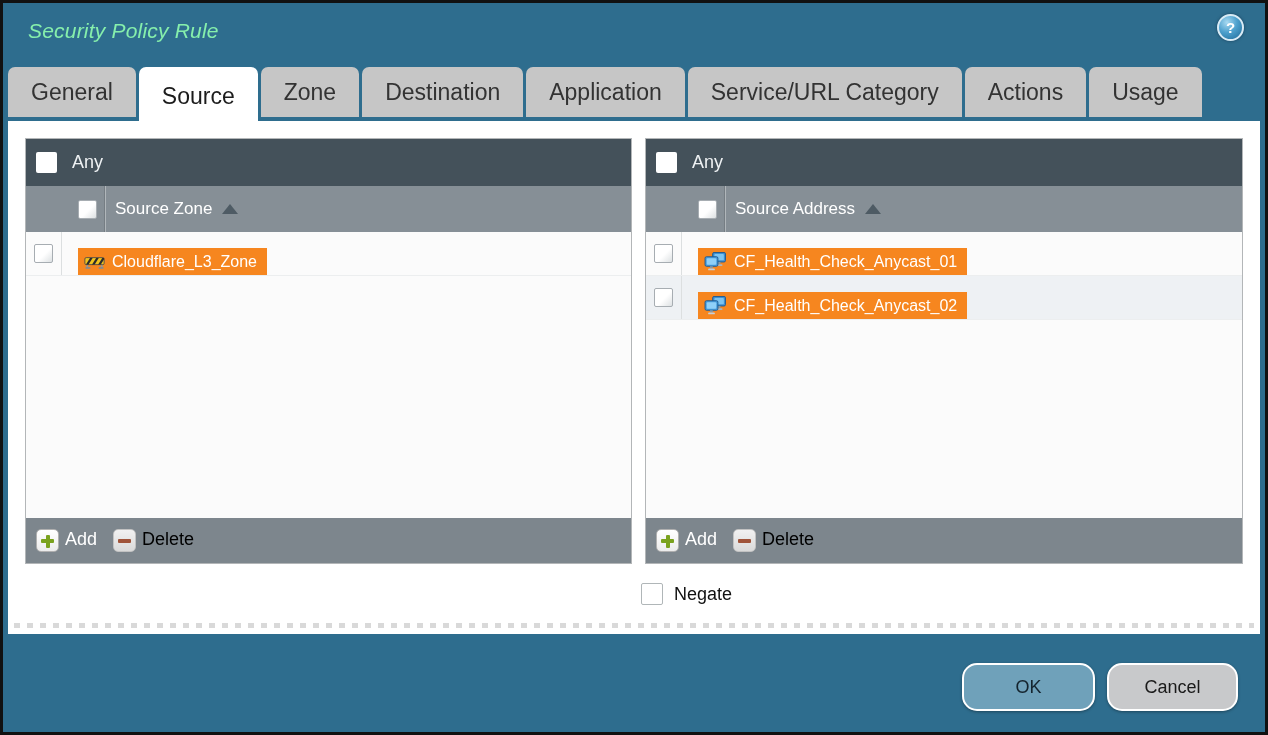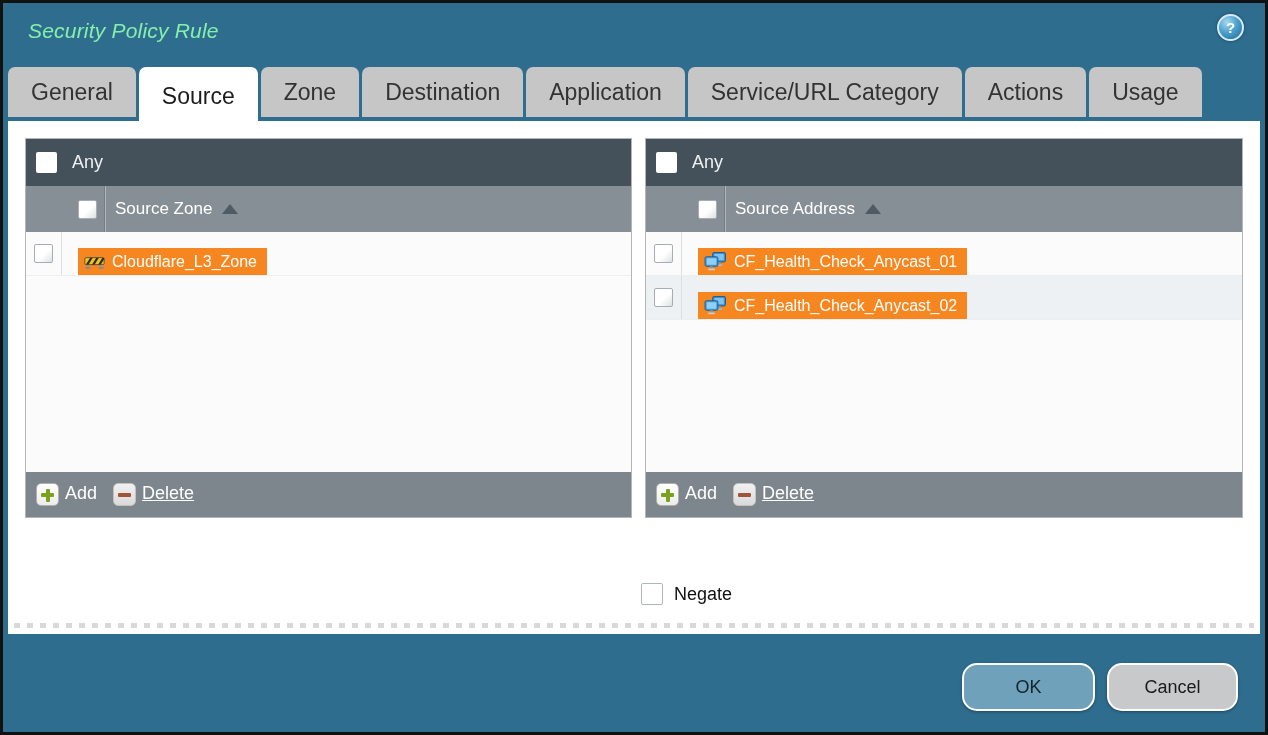--- a/index.html
+++ b/index.html
@@ -21,21 +21,21 @@
   
   .tabs{position:absolute;top:64px;left:5px;right:5px;height:58px;display:flex;gap:3px;align-items:flex-start;}
   .tab{
     height:50px;background:#c6c6c6;border-radius:7px 7px 0 0;
     display:flex;align-items:center;padding:0 23px;font-size:23px;color:#333;cursor:pointer;white-space:nowrap;
   }
   .tab.active{background:#fff;height:58px;color:#1c1c1c;z-index:3;}
   
   .content{position:absolute;top:118px;left:5px;right:5px;bottom:98px;background:#fff;}
   .panel{
-    position:absolute;top:17px;height:380px;display:flex;flex-direction:column;
+    position:absolute;top:17px;height:426px;display:flex;flex-direction:column;
     border:1px solid #b3b6b8;background:#fbfbfb;
   }
   .panel-left{left:17px;width:607px;}
   .panel-right{left:637px;width:598px;}
   .any-header{
     height:47px;background:#44515a;display:flex;align-items:center;gap:15px;
     padding-left:10px;color:#eef1f3;font-size:18px;flex:none;
   }
   .cb{display:inline-block;border-radius:2px;cursor:pointer;flex:none;}
   .cb-any{width:21px;height:21px;background:#fff;}
@@ -51,21 +51,21 @@
   .row:nth-child(even){background:#eef1f4;}
   .row .cbcol{border-right:1px solid #dcdfe0;align-self:stretch;}
   .chip{
     display:inline-flex;align-items:center;gap:7px;background:#f6861f;color:#fff;
     font-size:16px;padding:3px 10px 3px 6px;margin-left:16px;line-height:21px;
   }
   .chip svg{display:block;flex:none;}
   .panel-footer{height:45px;background:#7d868d;display:flex;align-items:center;gap:16px;padding-left:10px;flex:none;}
   .tool-btn{display:flex;gap:6px;font-size:18px;cursor:pointer;}
   .tool-btn.add{color:#fff;}
-  .tool-btn.del{color:#ffffff;cursor:default;text-decoration:underline;}
+  .tool-btn.del{color:#000000;cursor:default;}
   .ic{width:23px;height:23px;border-radius:5px;position:relative;display:inline-block;flex:none;}
   .ic-add{background:linear-gradient(#ffffff,#ececec);border:1px solid #b0b0b0;}
   .ic-add::before{content:"";position:absolute;left:4px;top:9px;width:13px;height:4px;background:#7aa21e;border-radius:1px;}
   .ic-add::after{content:"";position:absolute;left:8.5px;top:4.5px;width:4px;height:13px;background:#7aa21e;border-radius:1px;}
   .ic-del{background:linear-gradient(#f1f1f1,#dadada);border:1px solid #c2c2c2;}
   .ic-del::before{content:"";position:absolute;left:4px;top:9px;width:13px;height:4px;background:#a0543a;border-radius:1px;}
   .negate-row{position:absolute;left:633px;top:462px;display:flex;align-items:center;gap:11px;font-size:18px;color:#111;}
   .dotted-strip{
     position:absolute;left:6px;right:6px;top:502px;height:5px;
     background:repeating-linear-gradient(90deg,#d9d9d9 0 6px,transparent 6px 13px);

